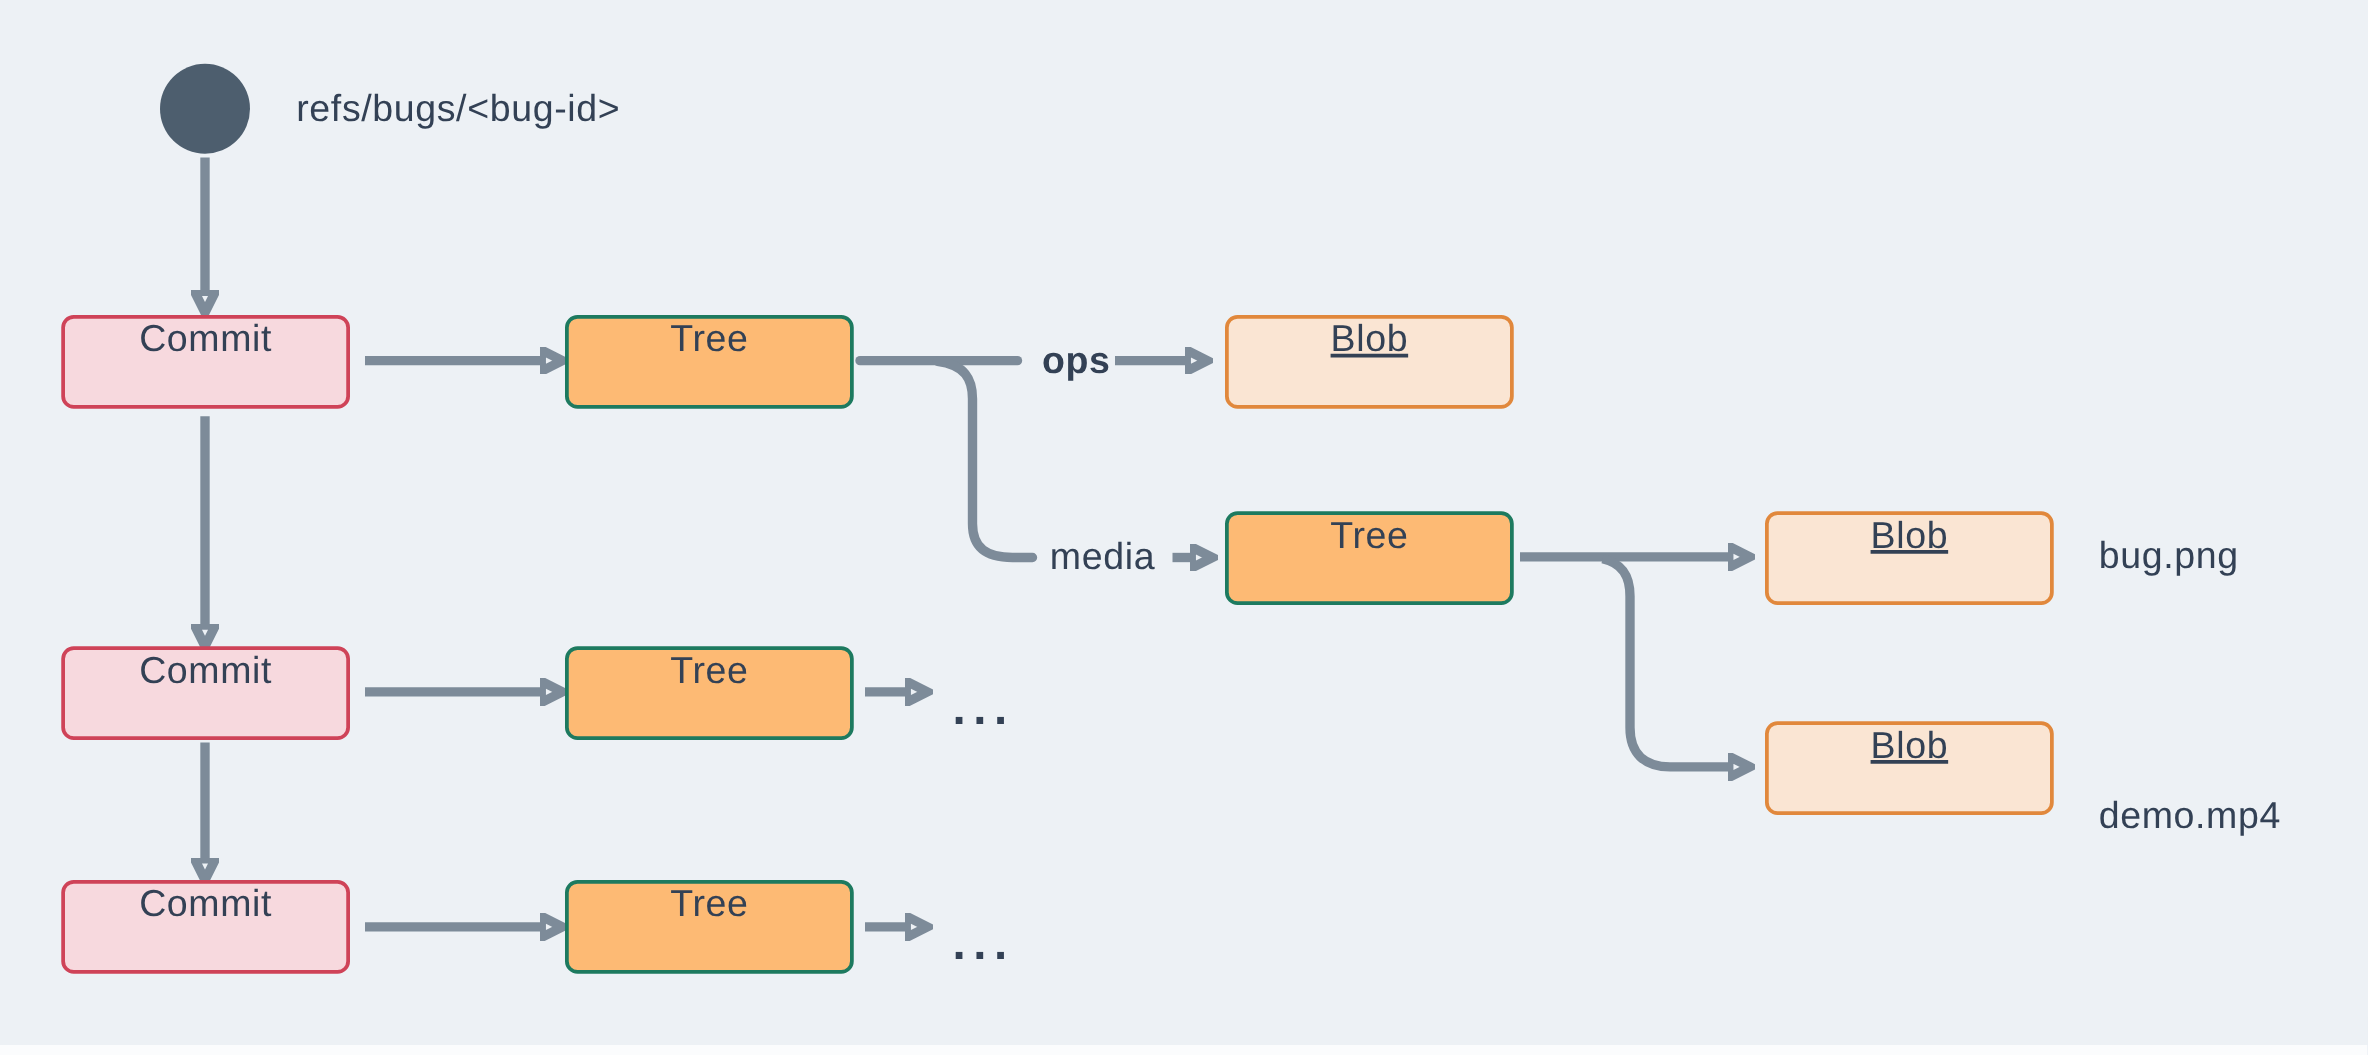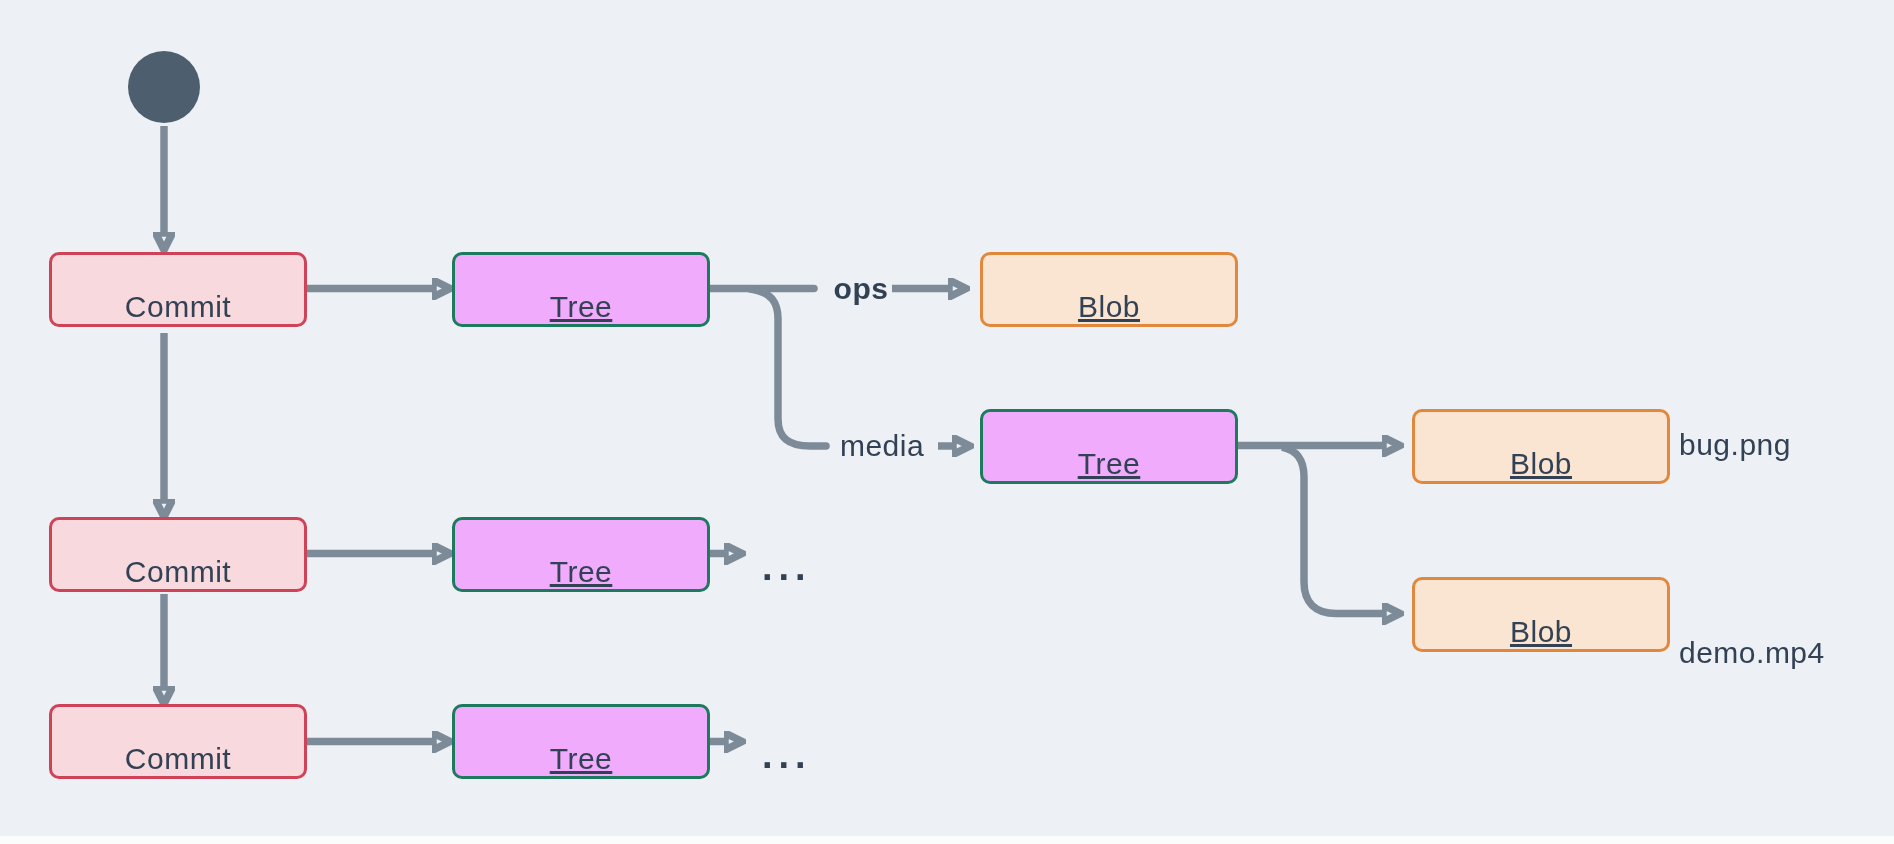--- a/index.html
+++ b/index.html
@@ -10,29 +10,29 @@
   #stage{
     position:relative;
     width:1894px;height:844px;
     background:#edf1f5;
     overflow:hidden;
   }
   #connectors{position:absolute;left:0;top:0;width:1894px;height:844px;}
   #connectors path{stroke:#7d8b99;stroke-width:7.5;fill:none;}
   .node{
     position:absolute;
-    width:258px;height:75px;
+    width:231px;height:75px;
     box-sizing:border-box;
     border-radius:10px;
-    display:flex;align-items:flex-end;justify-content:center;
+    display:flex;align-items:flex-start;justify-content:center;
     font-size:30px;letter-spacing:.5px;
     color:#334155;
   }
   .commit{background:#f7d9de;border:3.5px solid #cf4358;}
-  .tree{background:#f0abfc;border:3.5px solid #1d7a5f;text-decoration:underline;}
+  .tree{background:#fdba74;border:3.5px solid #1d7a5f;}
   .blob{background:#fae5d3;border:3.5px solid #e1883c;text-decoration:underline;}
   .ref-circle{
     position:absolute;left:128px;top:51px;
     width:72px;height:72px;border-radius:50%;
     background:#4d5e6e;
   }
   .lbl{
     position:absolute;
     color:#334155;font-size:30px;letter-spacing:.5px;
     white-space:nowrap;
@@ -75,20 +75,21 @@
     <path d="M892,288.5 L950,288.5" marker-end="url(#ah)"></path>
     <path d="M750,289 C772,292 778,303 778,319 L778,419 C778,439 790,446 810,446 L826,446" stroke-linecap="round"></path>
     <path d="M938,446 L954,446" marker-end="url(#ah)"></path>
     <path d="M1216,445.5 L1384,445.5" marker-end="url(#ah)"></path>
     <path d="M1282,447 C1298,450.5 1304,461 1304,477 L1304,582 C1304,602 1315,613.5 1336,613.5 L1384,613.5" marker-end="url(#ah)"></path>
     <path d="M692,553.5 L726,553.5" marker-end="url(#ah)"></path>
     <path d="M692,741.5 L726,741.5" marker-end="url(#ah)"></path>
   </svg>
 
   <div class="ref-circle"></div>
+  <div class="lbl ref-lbl">refs/bugs/&lt;bug-id&gt;</div>
 
   <div class="node commit" style="left:49px;top:252px">
     <span>Commit</span>
   </div>
   <div class="node commit" style="left:49px;top:517px">
     <span>Commit</span>
   </div>
   <div class="node commit" style="left:49px;top:704px">
     <span>Commit</span>
   </div>

